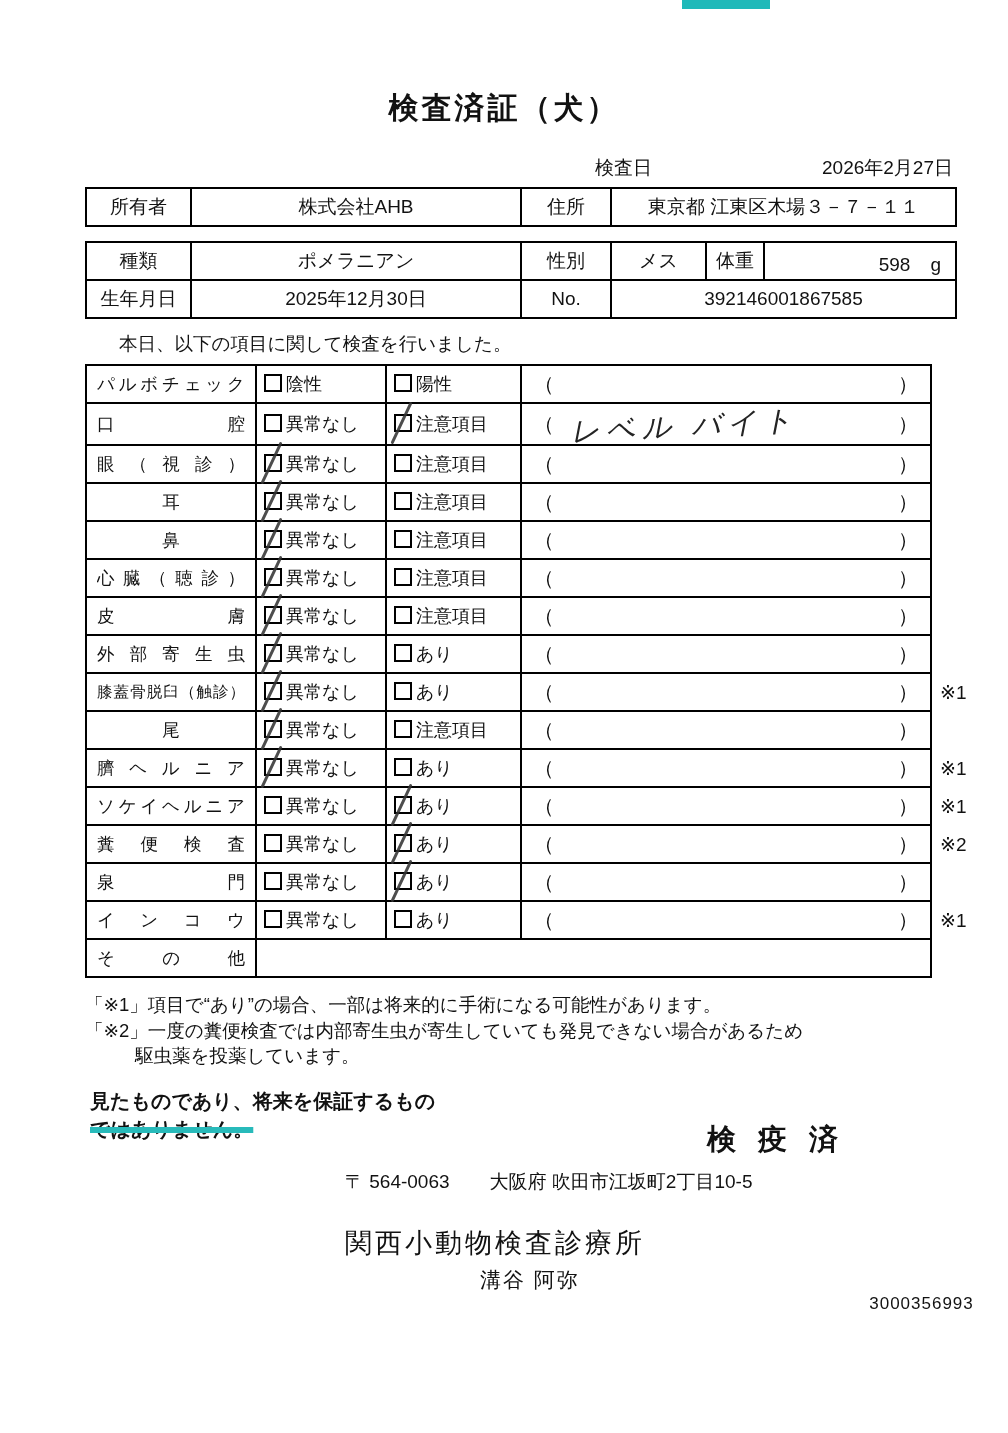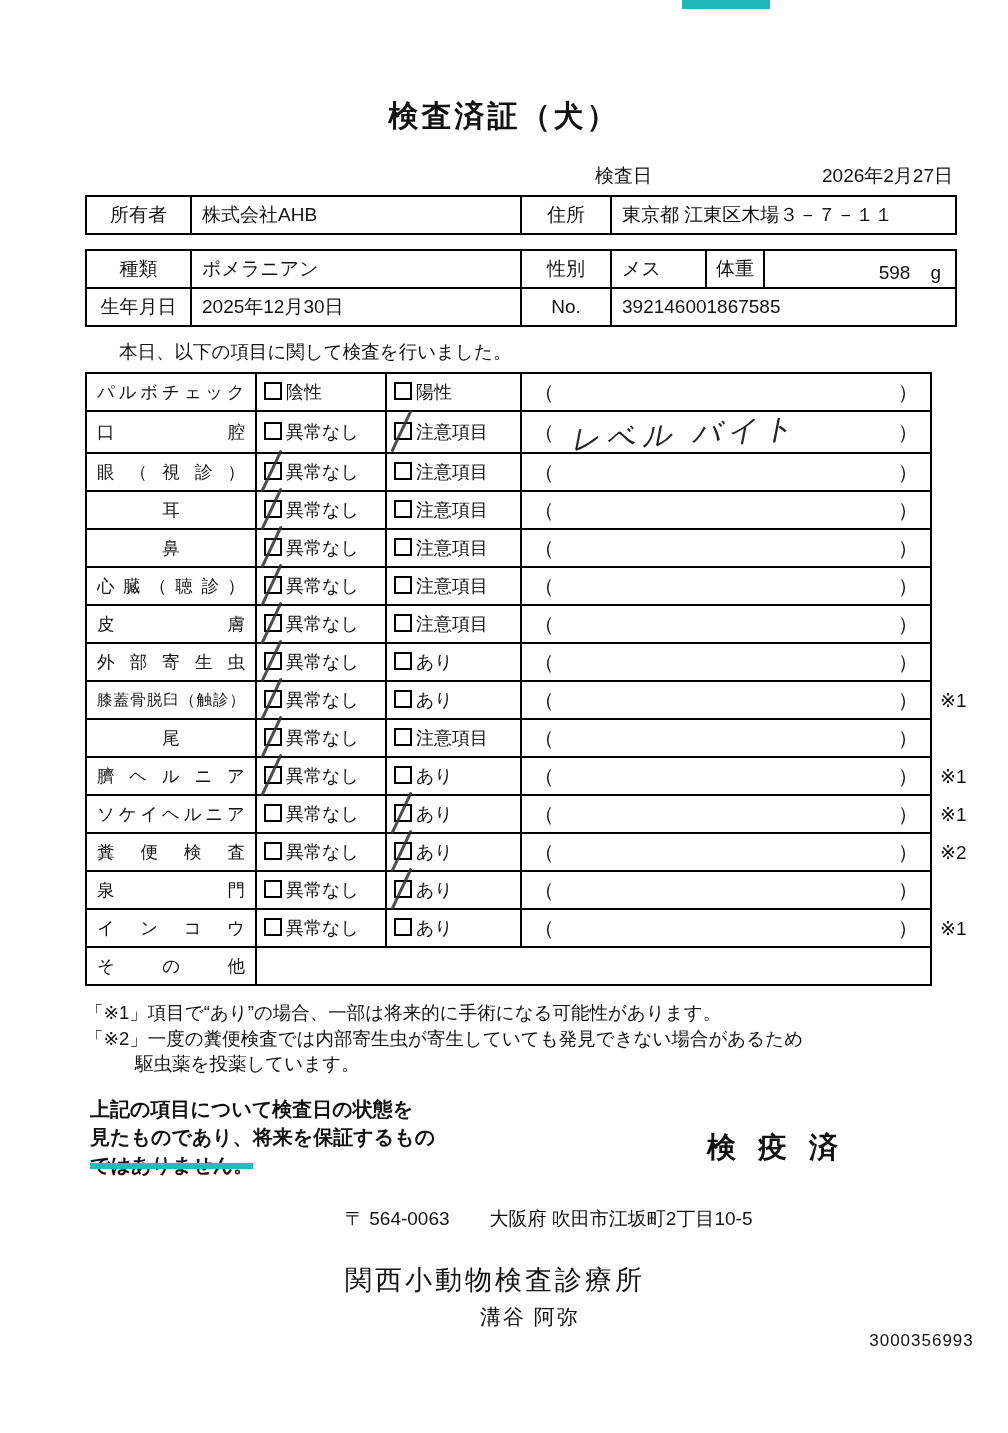--- a/index.html
+++ b/index.html
@@ -2,26 +2,26 @@
 <html><head>
 <meta charset="utf-8">
 <style>
   html,body{margin:0;padding:0;}
   body{
     width:1008px;height:1433px;background:#ffffff;position:relative;
     font-family:"Liberation Sans","DejaVu Sans",sans-serif;color:#121212;
     overflow:hidden;
   }
   .teal-mark{position:absolute;top:0;left:682px;width:88px;height:9px;background:#1fb9b9;}
-  .title{margin:12px;padding-top:84px;text-align:center;font-size:30px;font-weight:bold;letter-spacing:3px;}
+  .title{margin:4px;padding-top:84px;text-align:center;font-size:30px;font-weight:bold;letter-spacing:3px;}
   .date-row{display:flex;justify-content:space-between;margin:26px 55px 6px 595px;font-size:19px;}
 
   table{border-collapse:collapse;table-layout:fixed;margin-left:85px;}
   .grid th,.grid td{border:2px solid #000;height:38px;font-size:19px;font-weight:normal;
-    padding:0 10px;text-align:left;box-sizing:border-box;overflow:hidden;white-space:nowrap;}
+    padding:0 10px;text-align:center;box-sizing:border-box;overflow:hidden;white-space:nowrap;}
   .grid th{text-align:center;padding:0 4px;}
   .owner-table{margin-top:6px;width:870px;}
   .info-table{margin-top:14px;width:870px;}
   .weight-wrap{display:flex;justify-content:flex-end;gap:20px;padding-right:4px;margin-top:8px;}
 
   .intro{margin:12px 0 8px 119px;font-size:18.5px;}
 
   .exam-table{width:890px;}
   .exam-table th,.exam-table td{height:38px;box-sizing:border-box;padding:0;}
   .exam-table .bordered{border:2px solid #000;}
@@ -444,21 +444,20 @@
     </tbody>
 </table>
 
 <div class="notes">
   <div>「※1」項目で“あり”の場合、一部は将来的に手術になる可能性があります。</div>
   <div>「※2」一度の糞便検査では内部寄生虫が寄生していても発見できない場合があるため</div>
   <div class="indent">駆虫薬を投薬しています。</div>
 </div>
 
 <div class="statement">
-  <div>上記の項目について検査日の状態を</div>
   <div>見たものであり、将来を保証するもの</div>
   <div><span class="strike">ではありません。</span></div>
   <div class="stamp">検 疫 済</div>
 </div>
 
 <div class="footer">
   <div class="addr-line">
     <span>〒 564-0063</span>
     <span>大阪府 吹田市江坂町2丁目10-5</span>
   </div>

